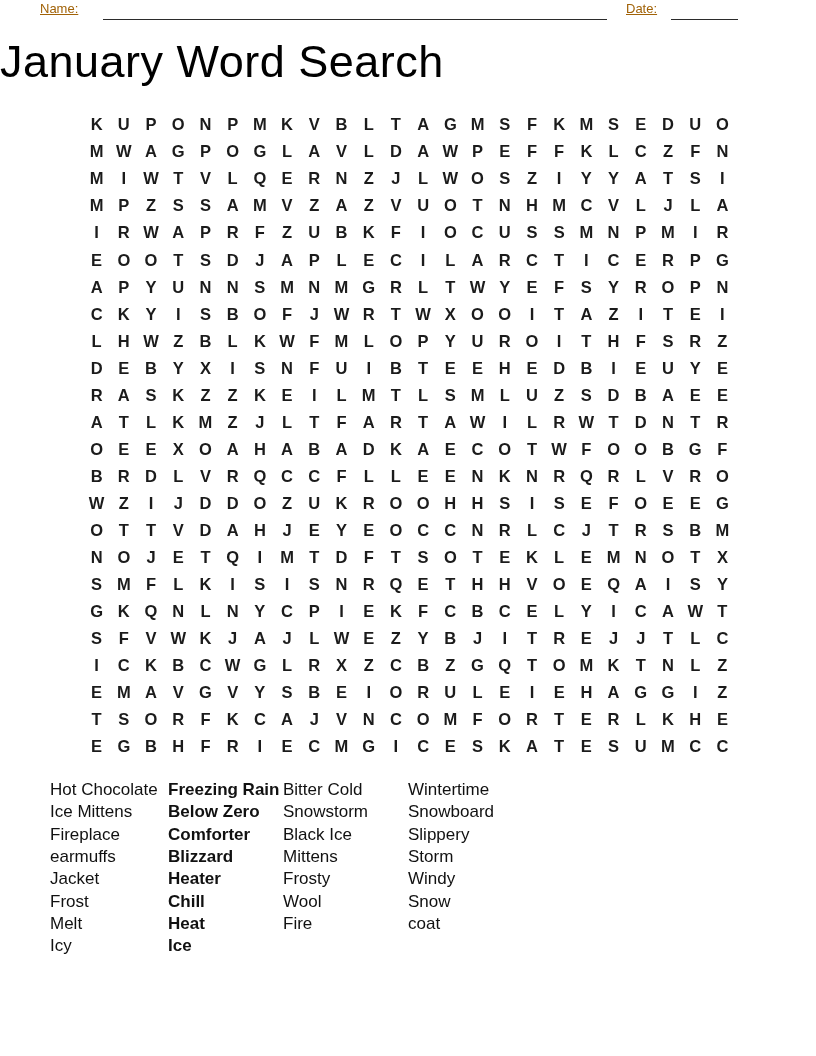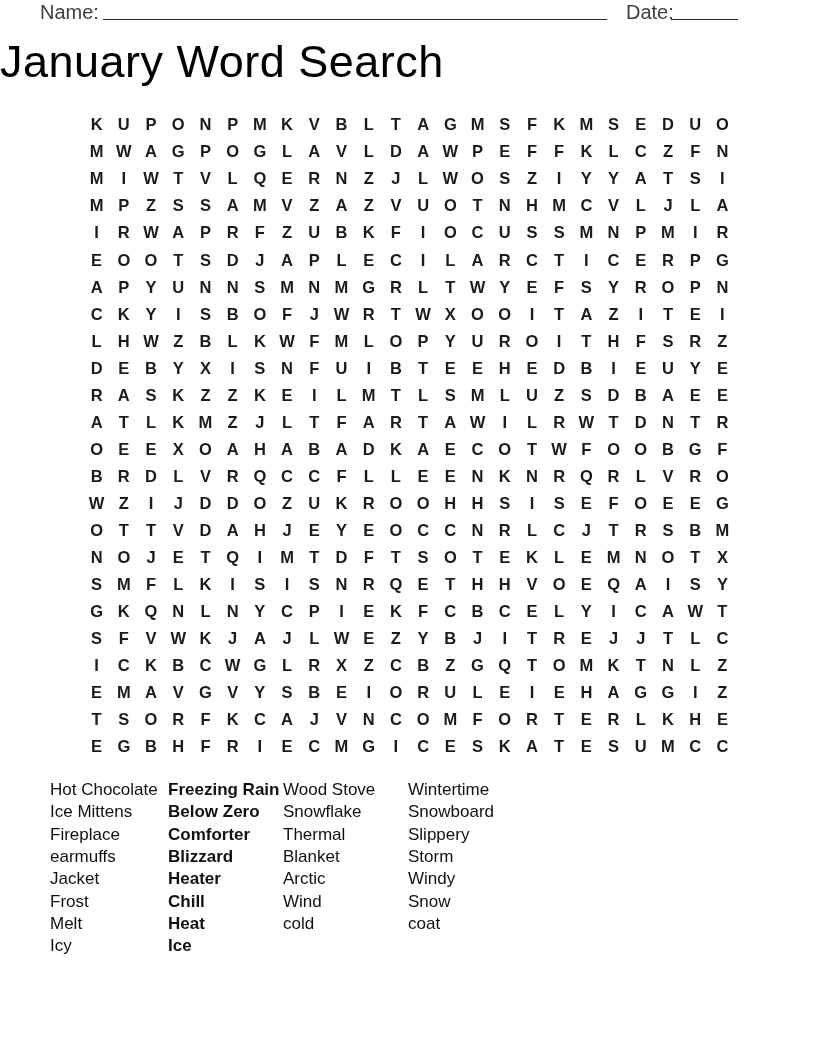--- a/index.html
+++ b/index.html
@@ -10,23 +10,24 @@
     position: relative;
     font-family: "Liberation Sans", sans-serif;
     color: #000;
     overflow: hidden;
   }
 
   
   .form-label {
     position: absolute;
     top: 1px;
-    font-size: 20px;
-    color: #404040;
+    font-size: 13px;
+    color: #a16207;
     white-space: nowrap;
+    text-decoration: underline;
   }
   #name-label { left: 40px; }
   #date-label { left: 626px; }
   .blank-line {
     position: absolute;
     top: 2px;
     height: 18px;
     border-bottom: 1.6px solid #2b2b2b;
   }
   #name-line { left: 103px; width: 504px; }
@@ -694,27 +695,27 @@
       <div class="word-item">Freezing Rain</div>
       <div class="word-item">Below Zero</div>
       <div class="word-item">Comforter</div>
       <div class="word-item">Blizzard</div>
       <div class="word-item">Heater</div>
       <div class="word-item">Chill</div>
       <div class="word-item">Heat</div>
       <div class="word-item">Ice</div>
     </div>
     <div class="word-col">
-      <div class="word-item">Wood Stove</div>
-      <div class="word-item">Snowflake</div>
-      <div class="word-item">Thermal</div>
-      <div class="word-item">Blanket</div>
-      <div class="word-item">Arctic</div>
-      <div class="word-item">Wind</div>
-      <div class="word-item">cold</div>
+      <div class="word-item">Bitter Cold</div>
+      <div class="word-item">Snowstorm</div>
+      <div class="word-item">Black Ice</div>
+      <div class="word-item">Mittens</div>
+      <div class="word-item">Frosty</div>
+      <div class="word-item">Wool</div>
+      <div class="word-item">Fire</div>
     </div>
     <div class="word-col">
       <div class="word-item">Wintertime</div>
       <div class="word-item">Snowboard</div>
       <div class="word-item">Slippery</div>
       <div class="word-item">Storm</div>
       <div class="word-item">Windy</div>
       <div class="word-item">Snow</div>
       <div class="word-item">coat</div>
     </div>

